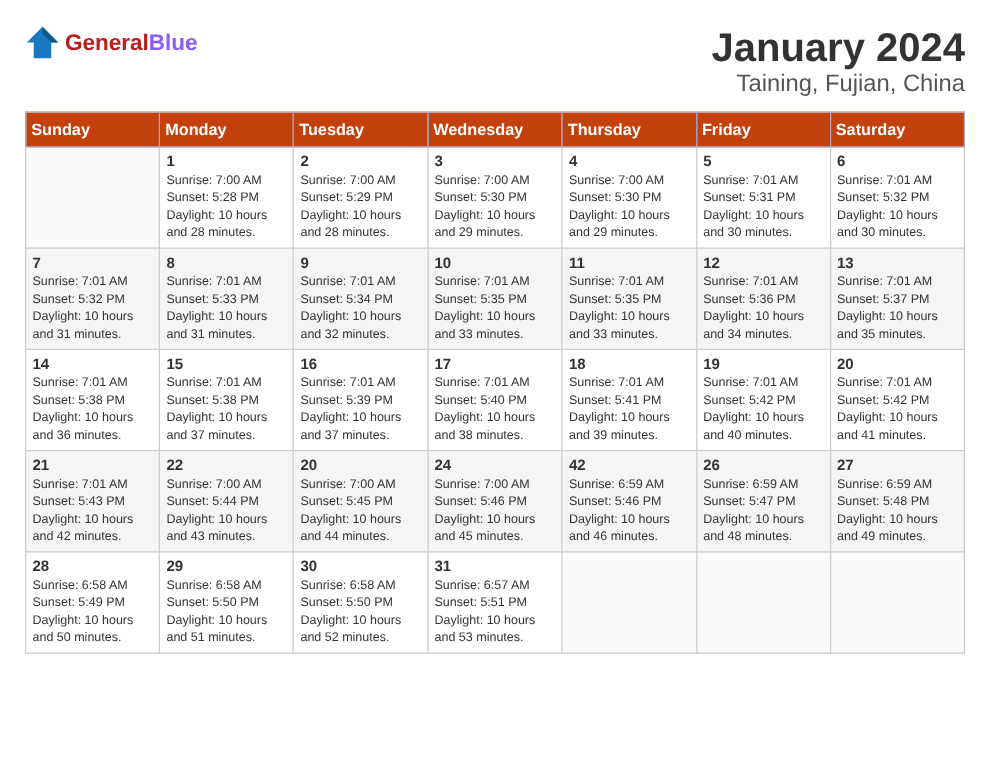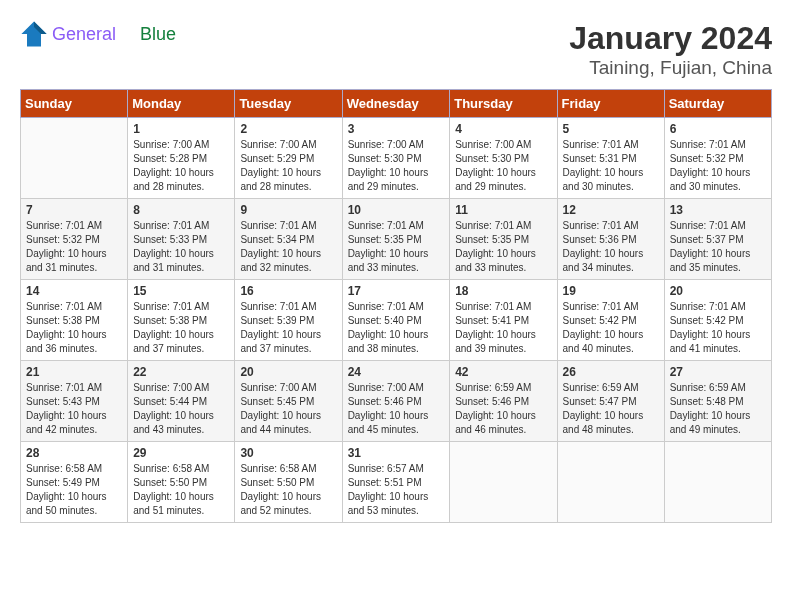--- a/index.html
+++ b/index.html
@@ -16,28 +16,27 @@
       align-items: flex-start;
       margin-bottom: 10px;
     }
     .logo {
       display: flex;
       align-items: center;
       gap: 4px;
     }
     .logo-text-general {
       font-size: 18px;
-      font-weight: normal;
-      color: #8b5cf6;
+      font-weight: bold;
+      color: #b91c1c;
     }
     .logo-text-blue {
       font-size: 18px;
-      font-weight: normal;
-      color: #15803d;
-      margin-left: 24px;
+      font-weight: bold;
+      color: #8b5cf6;
     }
     .logo-icon {
       width: 28px;
       height: 28px;
     }
     .title-block {
       text-align: right;
     }
     .main-title {
       font-size: 32px;

